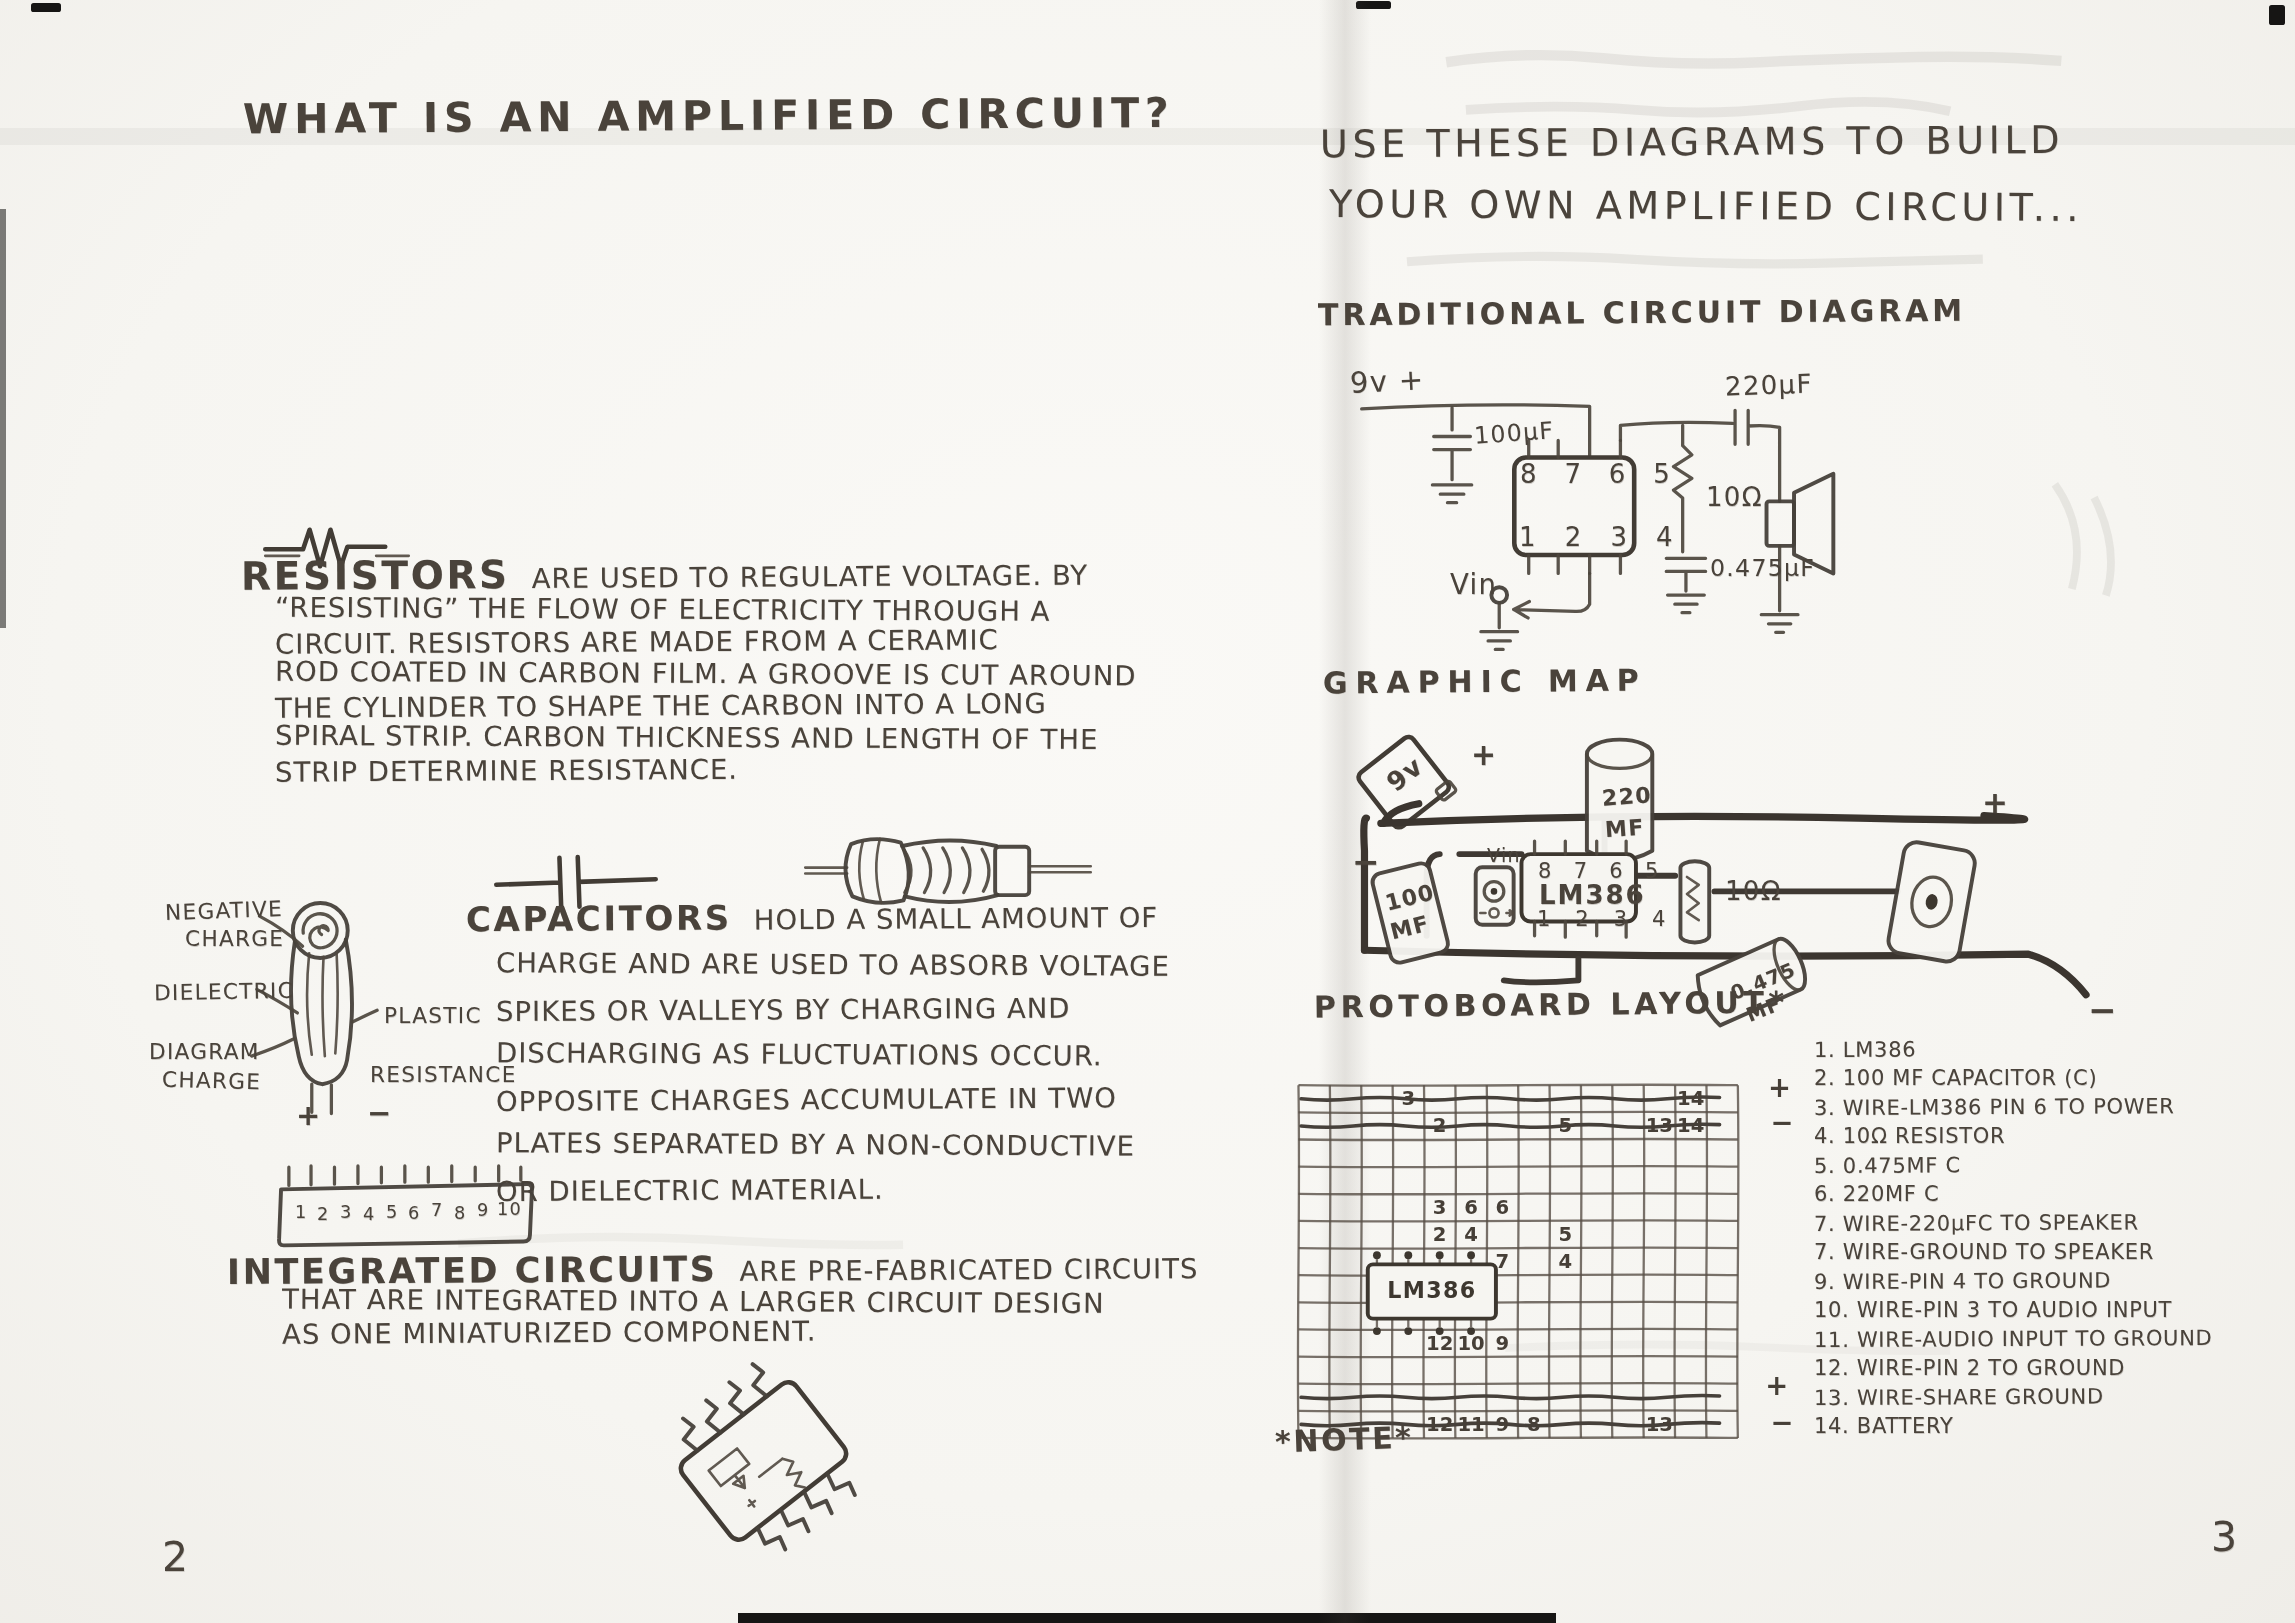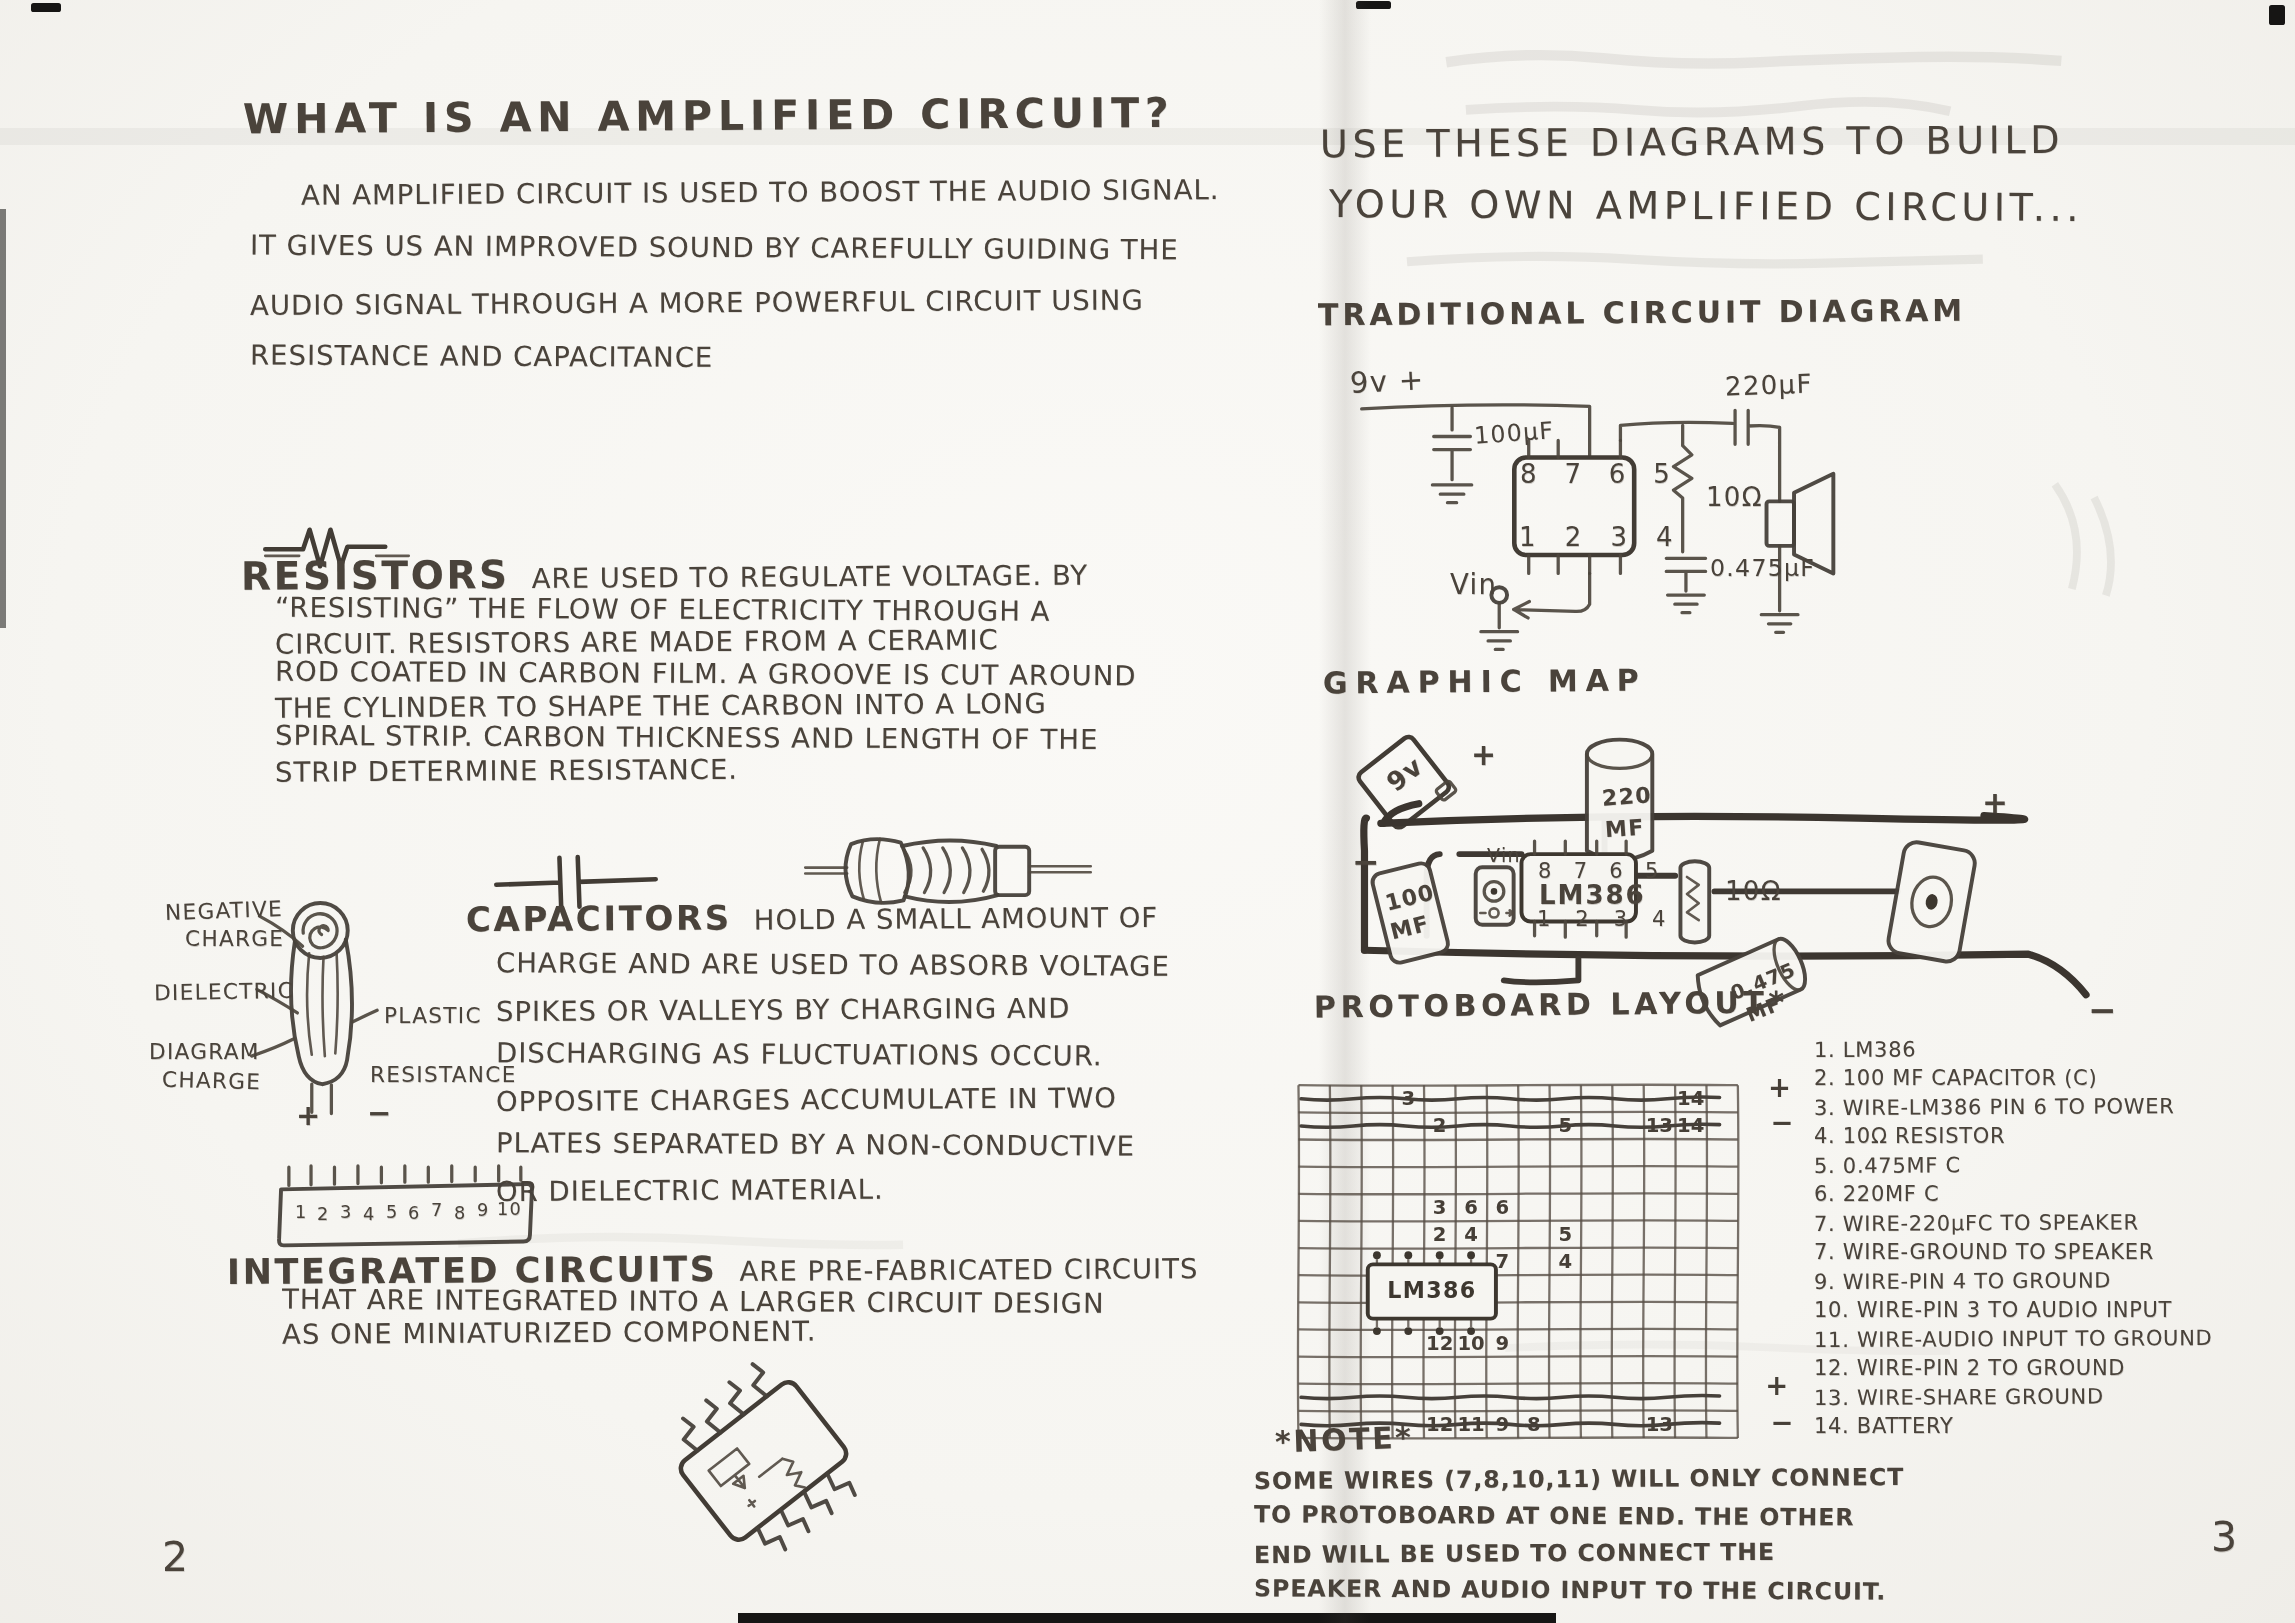--- a/index.html
+++ b/index.html
@@ -54,26 +54,20 @@
     <path d="M2210,95 q120,-18 240,-6 t240,6 t240,-8 t220,6" stroke="#97928b" stroke-width="16" fill="none"></path>
     <path d="M2240,168 q140,-10 260,0 t250,-6 t230,8" stroke="#97928b" stroke-width="15" fill="none"></path>
     <path d="M2150,400 q180,-14 340,-4 t300,6 t240,-6" stroke="#9a958e" stroke-width="14" fill="none"></path>
     <path d="M3140,740 q50,70 26,160 M3200,760 q40,80 18,150" stroke="#9a958e" stroke-width="12" fill="none"></path>
     <path d="M700,1900 q200,-16 380,-6 t300,8" stroke="#a09b94" stroke-width="13" fill="none" opacity=".6"></path>
     <path d="M2300,2060 q200,-10 380,-2 t300,6" stroke="#a09b94" stroke-width="12" fill="none" opacity=".5"></path>
   </svg>
 
   <div class="hw bold" style="left:243px;top:92px;font-size:41px;letter-spacing:5.9px;transform:rotate(-0.4deg)">WHAT IS AN AMPLIFIED CIRCUIT?</div>
 
-  <div class="para" style="left:250px;top:165px;font-size:27.5px;line-height:55px">
-    <div class="line" style="padding-left:51px">AN AMPLIFIED CIRCUIT IS USED TO BOOST THE AUDIO SIGNAL.</div>
-    <div class="line">IT GIVES US AN IMPROVED SOUND BY CAREFULLY GUIDING THE</div>
-    <div class="line">AUDIO SIGNAL THROUGH A MORE POWERFUL CIRCUIT USING</div>
-    <div class="line">RESISTANCE AND CAPACITANCE</div>
-  </div>
 
   <svg style="left:261px;top:518px" width="152" height="60" viewBox="0 0 232 92">
     <path class="s7" d="M6,48 h58 l10,-30 16,56 16,-56 16,56 10,-30 h58"></path>
     <path class="s4" d="M6,58 h52 M176,58 h50"></path>
   </svg>
 
   <div class="para" style="left:241px;top:558px;font-size:27.5px;line-height:32px">
     <div class="line">
       <span class="inlinehead" style="font-size:39px">RESISTORS</span><span>ARE USED TO REGULATE VOLTAGE. BY</span>
     </div>
@@ -355,23 +349,17 @@
     <li>7. WIRE-GROUND TO SPEAKER</li>
     <li>9. WIRE-PIN 4 TO GROUND</li>
     <li>10. WIRE-PIN 3 TO AUDIO INPUT</li>
     <li>11. WIRE-AUDIO INPUT TO GROUND</li>
     <li>12. WIRE-PIN 2 TO GROUND</li>
     <li>13. WIRE-SHARE GROUND</li>
     <li>14. BATTERY</li>
   </ol>
 
   <div class="hw bold" style="left:1275px;top:1422px;font-size:30px;letter-spacing:2.6px;transform:rotate(-2deg)">*NOTE*</div>
-  <div class="para" style="left:1254px;top:1461px;font-size:23.6px;line-height:37px;font-weight:bold">
-    <div class="line">SOME WIRES (7,8,10,11) WILL ONLY CONNECT</div>
-    <div class="line">TO PROTOBOARD AT ONE END. THE OTHER</div>
-    <div class="line">END WILL BE USED TO CONNECT THE</div>
-    <div class="line">SPEAKER AND AUDIO INPUT TO THE CIRCUIT.</div>
-  </div>
 
   <div class="hw" style="left:2211px;top:1513px;font-size:41px">3</div>
 
 </div>
 
 
 </body></html>

